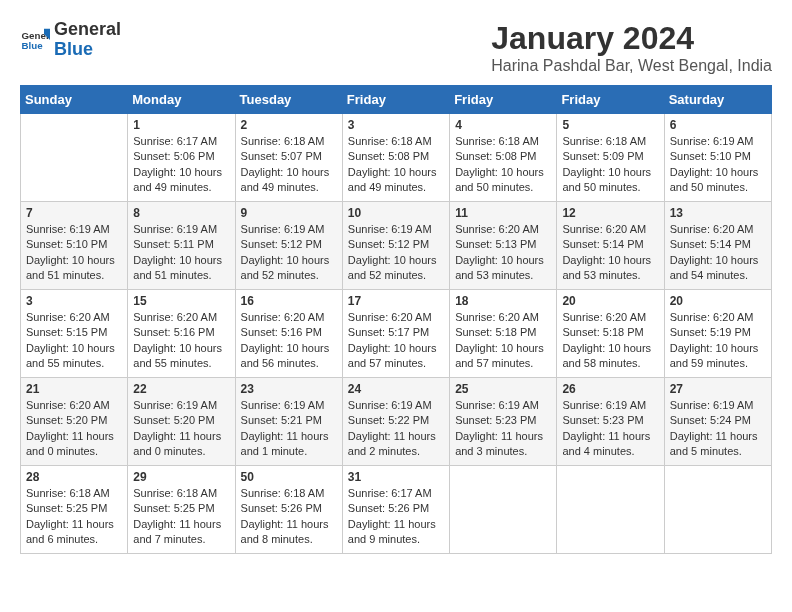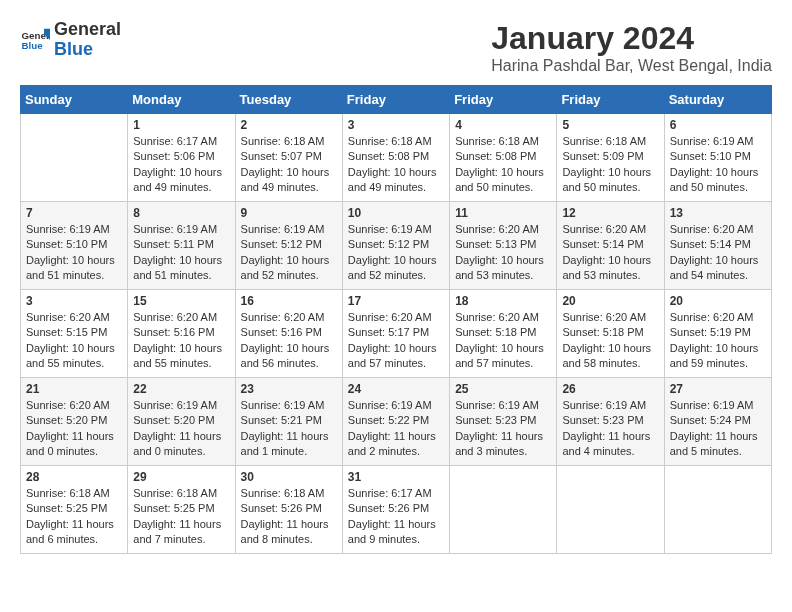--- a/index.html
+++ b/index.html
@@ -327,21 +327,21 @@
 and 6 minutes.</div>
         </td>
         <td>
           <span class="day-number">29</span>
           <div class="day-info" style="white-space: pre-line;">Sunrise: 6:18 AM
 Sunset: 5:25 PM
 Daylight: 11 hours
 and 7 minutes.</div>
         </td>
         <td>
-          <span class="day-number">30</span>
+          <span class="day-number">50</span>
           <div class="day-info" style="white-space: pre-line;">Sunrise: 6:18 AM
 Sunset: 5:26 PM
 Daylight: 11 hours
 and 8 minutes.</div>
         </td>
         <td>
           <span class="day-number">31</span>
           <div class="day-info" style="white-space: pre-line;">Sunrise: 6:17 AM
 Sunset: 5:26 PM
 Daylight: 11 hours

